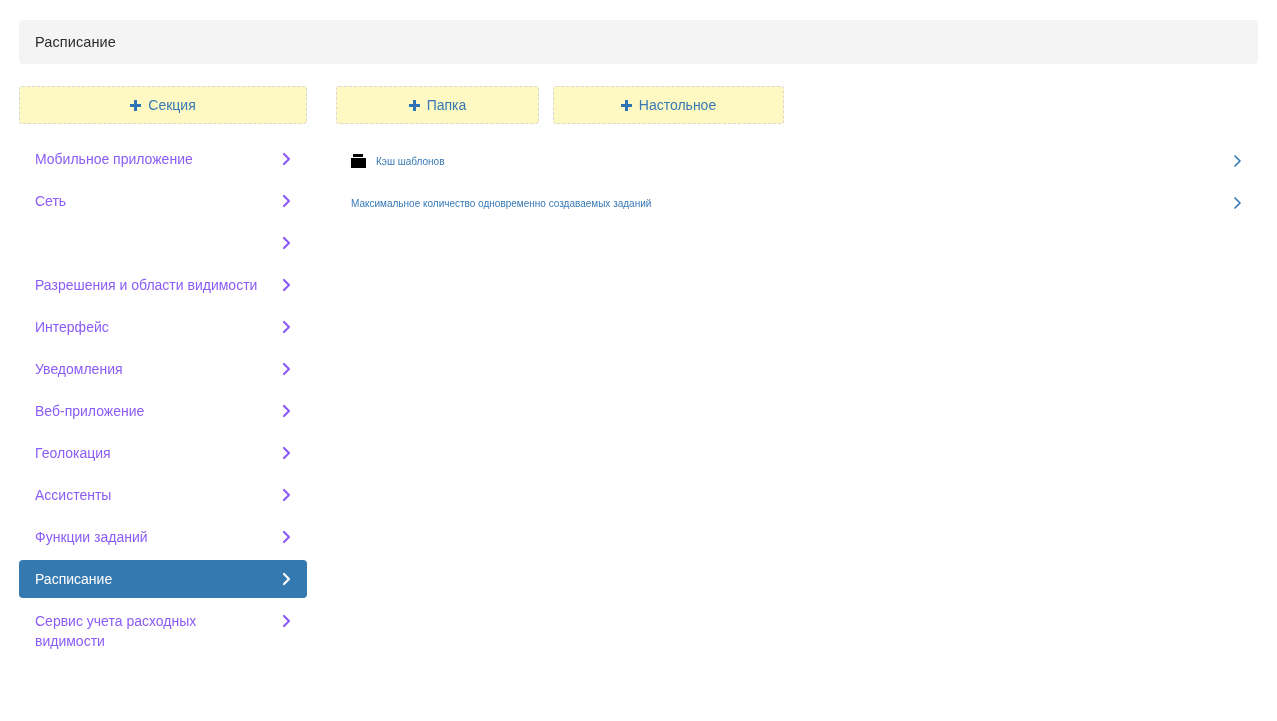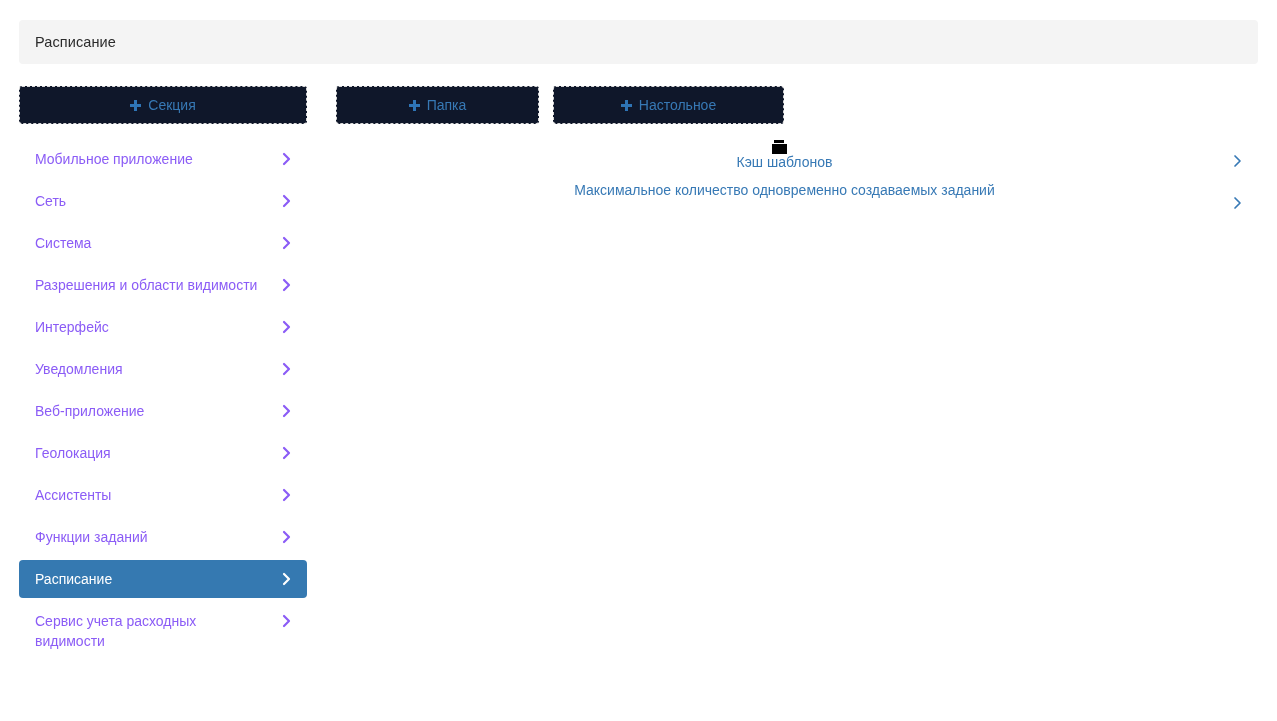--- a/index.html
+++ b/index.html
@@ -43,21 +43,21 @@
     width: 1239px;
     height: 38px;
   }
   .add-btn {
     position: absolute;
     top: 0;
     height: 38px;
     box-sizing: border-box;
     border: 1px dashed #d8d8d8;
     border-radius: 3px;
-    background: #0f172a;
+    background: #fef9c3;
     display: flex;
     align-items: center;
     justify-content: center;
     cursor: pointer;
     color: #3779b5;
     font-size: 14px;
     user-select: none;
   }
   .add-btn .plus {
     display: inline-block;
@@ -131,24 +131,23 @@
     width: 921px;
   }
   .content-row {
     position: relative;
     box-sizing: border-box;
     height: 42px;
     display: flex;
     align-items: center;
     padding: 0 40px 0 14px;
     color: #3779b5;
-    font-size: 14px;
+    font-size: 10px;
     cursor: pointer;
     border-radius: 4px;
-    flex-direction: column;
   }
   .content-row .row-label { flex: 1 1 auto; }
   .content-row .row-chev {
     position: absolute;
     right: 14px;
     top: 12px;
     width: 12px;
     height: 18px;
   }
   .content-row .row-chev svg { display: block; }
@@ -214,21 +213,20 @@
   <div class="nav-item">
     <span class="label">Сеть</span>
     <span class="chev">
       <svg width="12" height="18" viewBox="0 0 12 18">
           <path d="M3 4 L8 9 L3 14" fill="none" stroke="currentColor" stroke-width="2.2" stroke-linecap="round" stroke-linejoin="round"></path>
         </svg>
     </span>
   </div>
 
   <div class="nav-item">
-    <span class="label">Система</span>
     <span class="chev">
       <svg width="12" height="18" viewBox="0 0 12 18">
           <path d="M3 4 L8 9 L3 14" fill="none" stroke="currentColor" stroke-width="2.2" stroke-linecap="round" stroke-linejoin="round"></path>
         </svg>
     </span>
   </div>
 
   <div class="nav-item">
     <span class="label">Разрешения и области видимости</span>
     <span class="chev">

